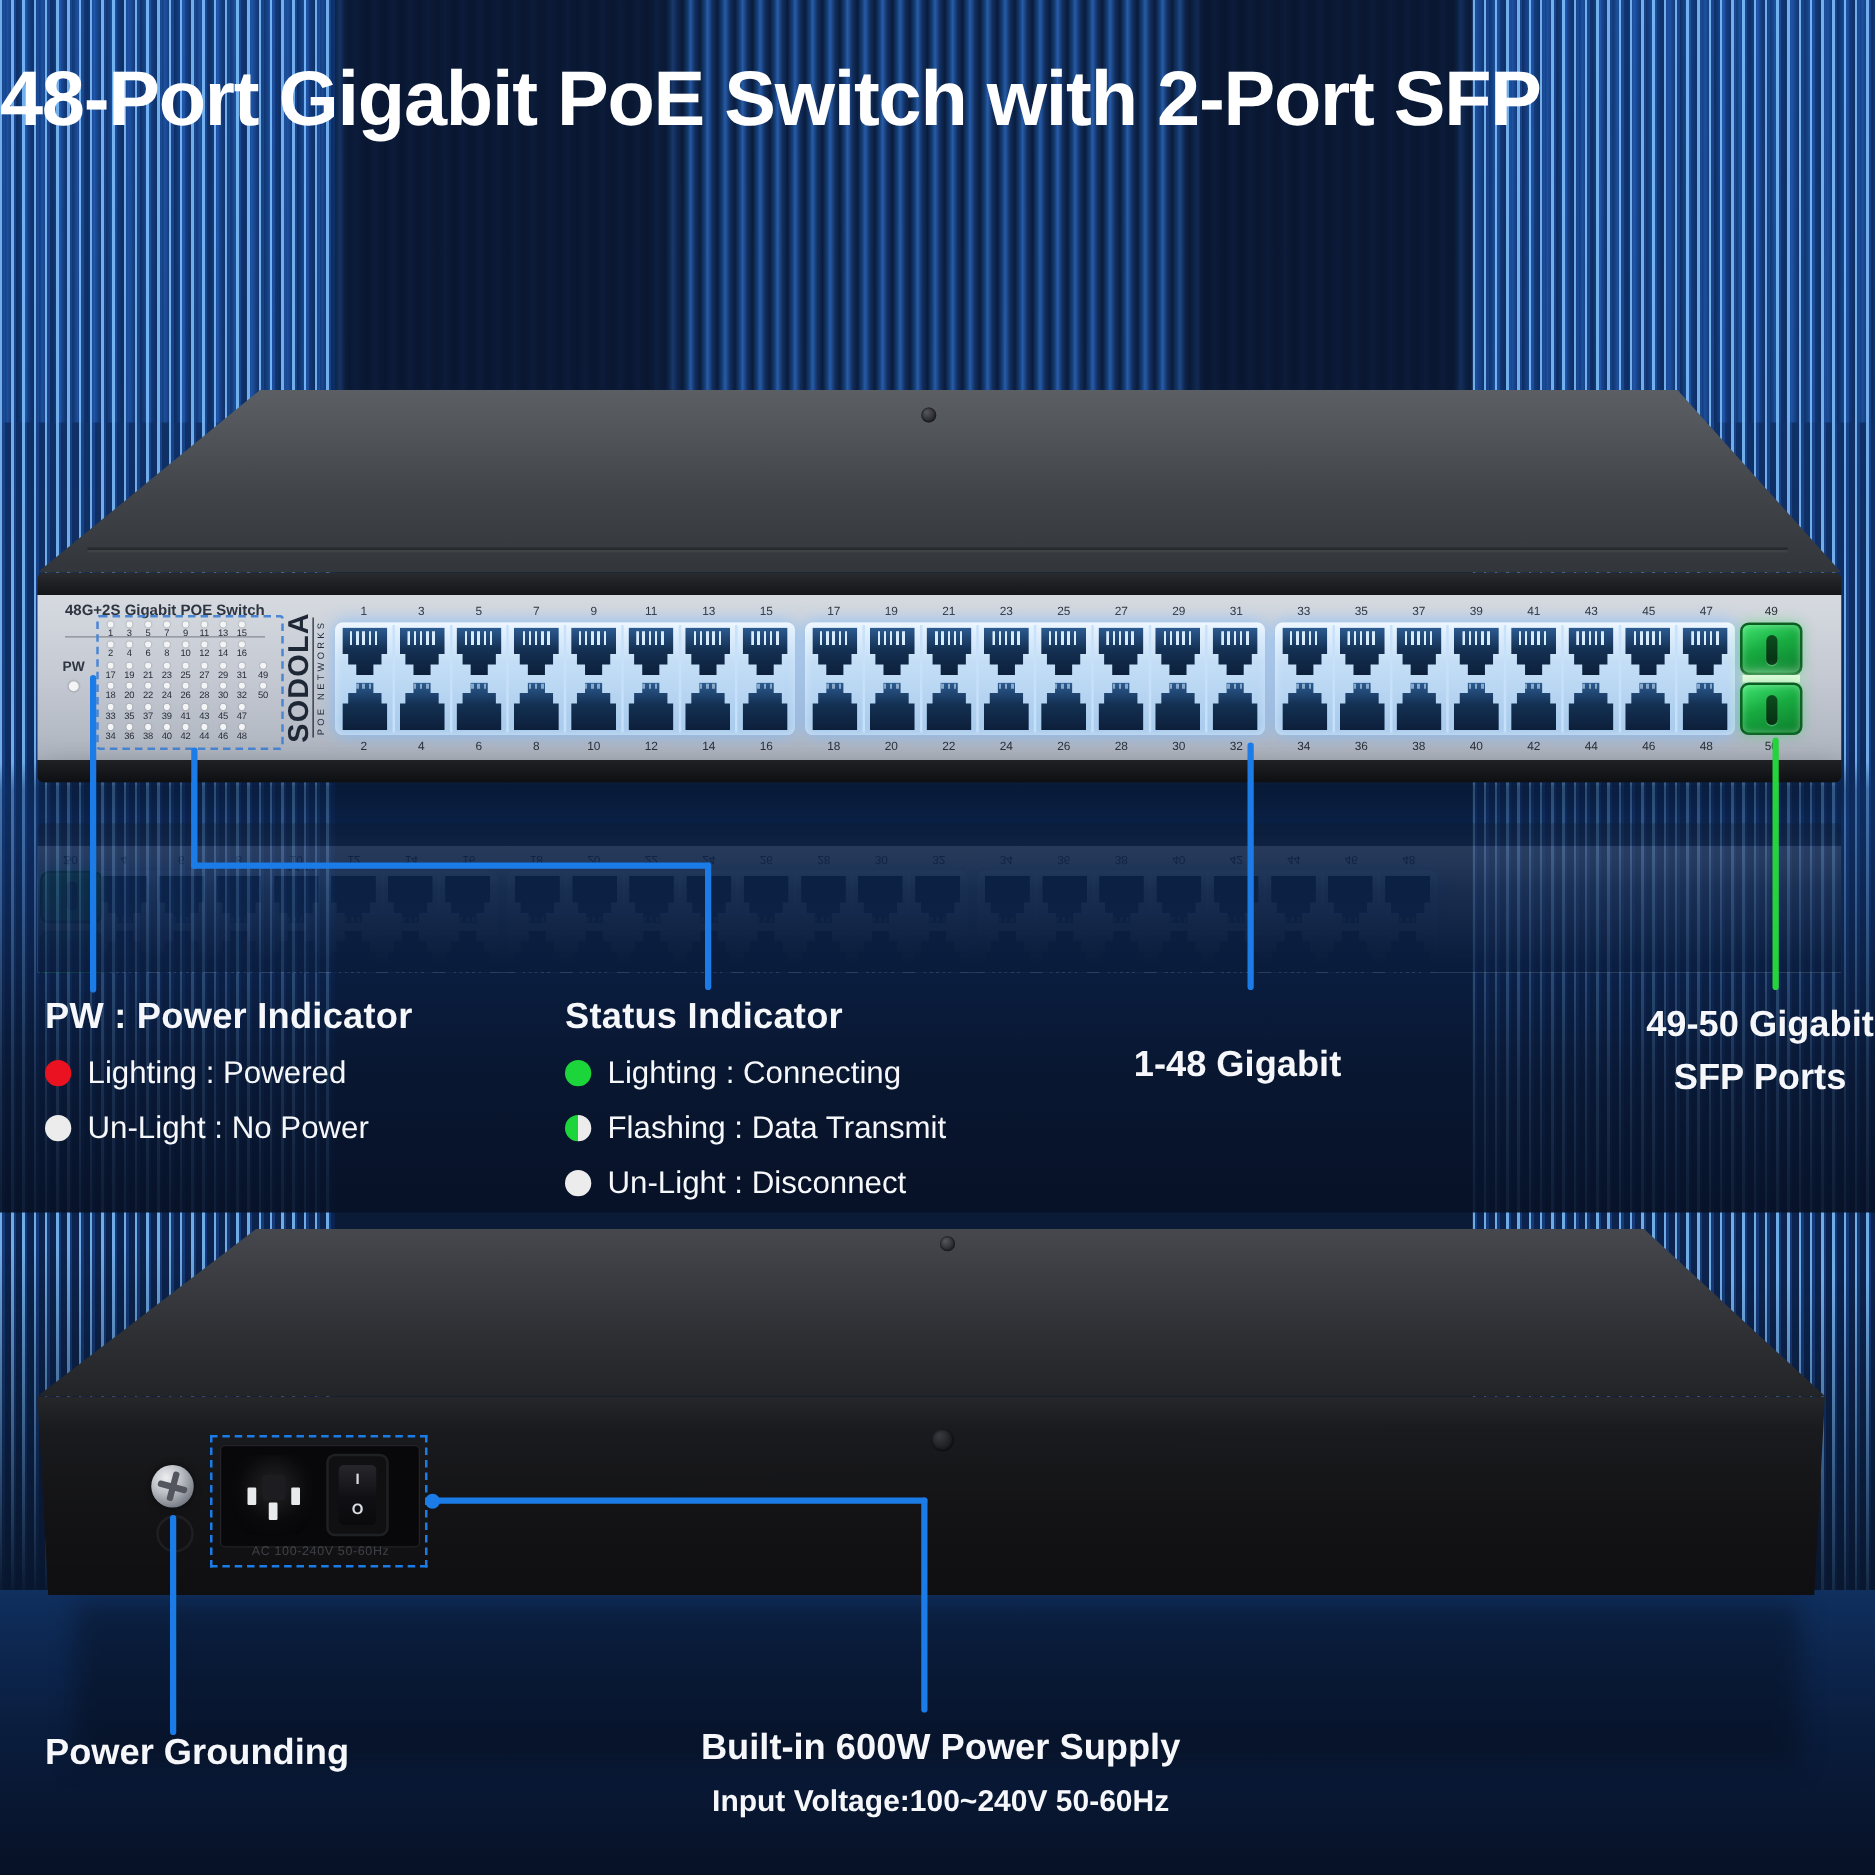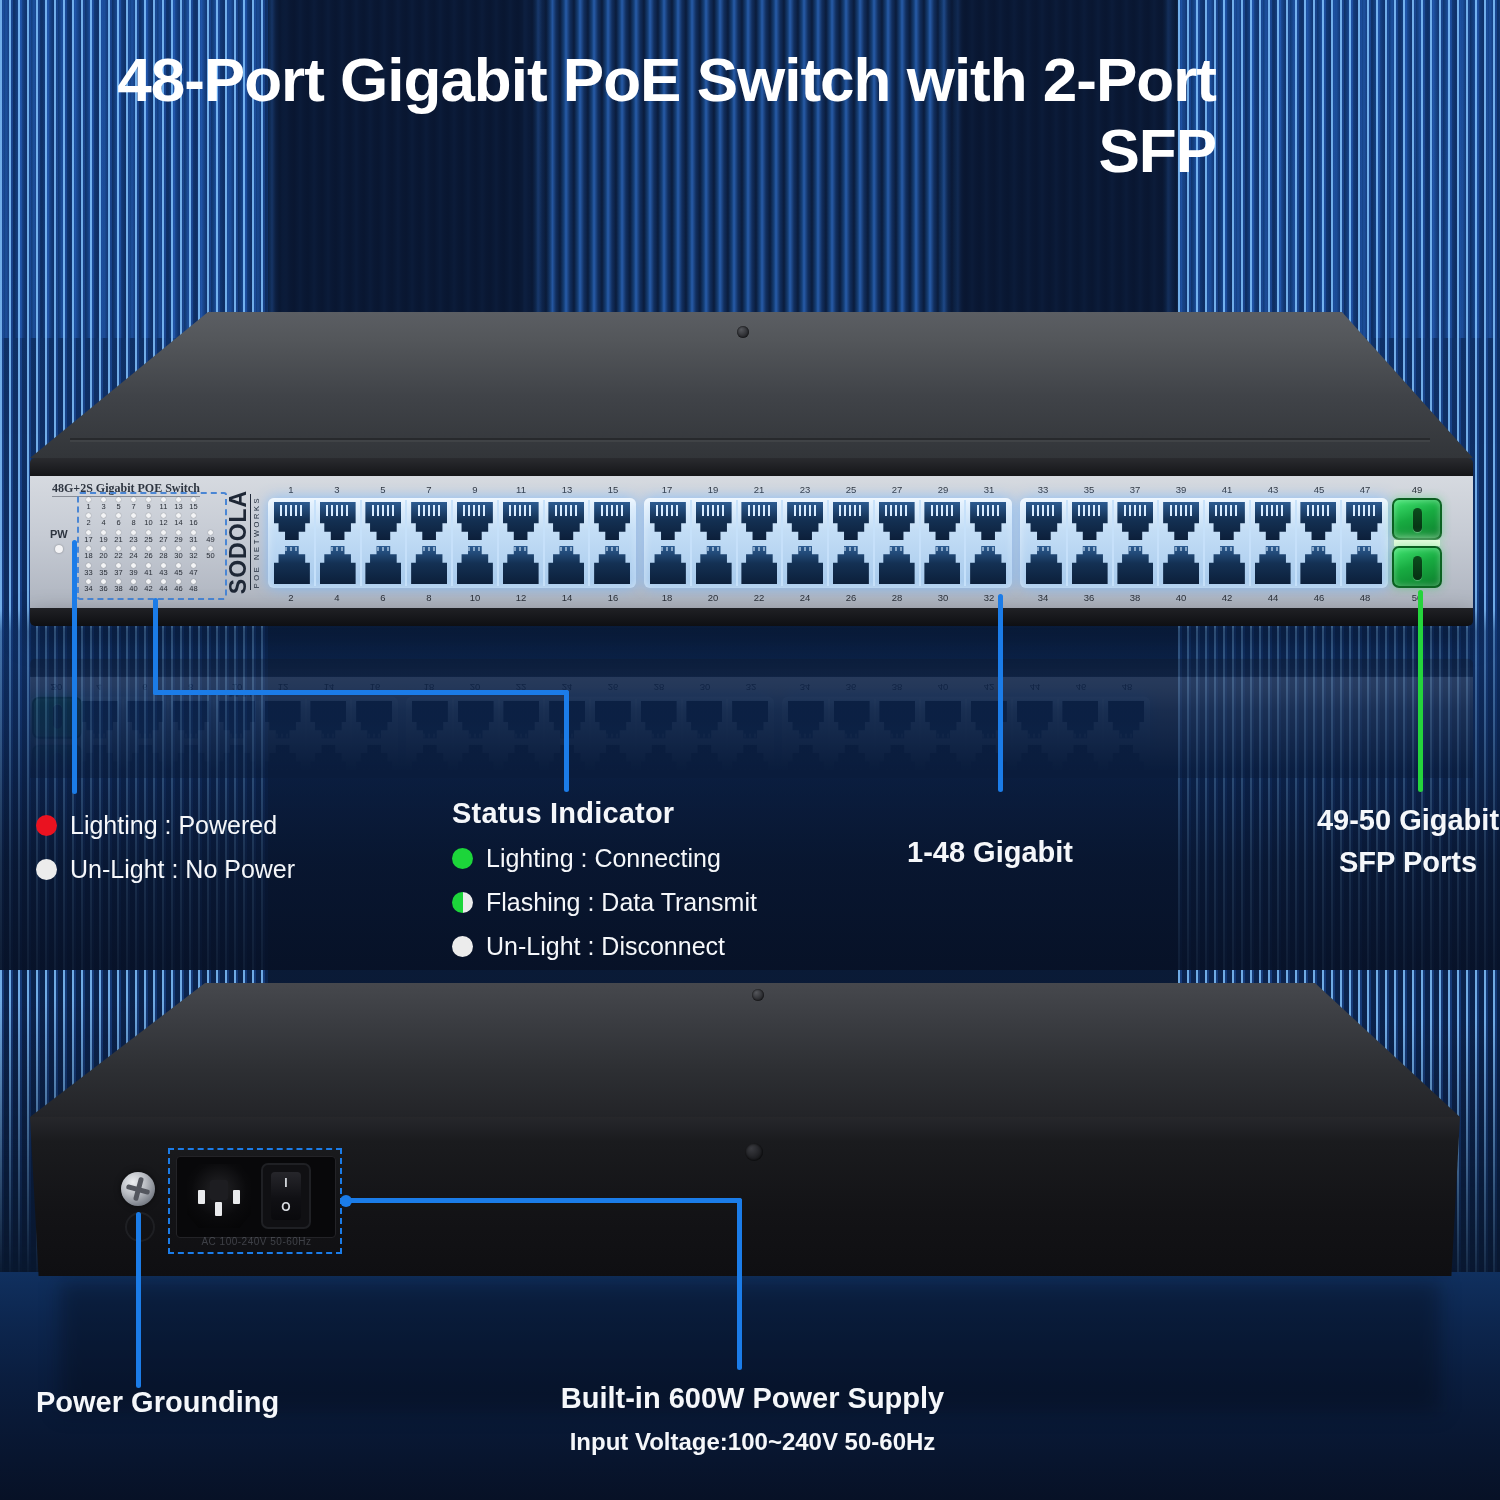--- a/index.html
+++ b/index.html
@@ -20,36 +20,36 @@
             mask-image:linear-gradient(180deg,#000 78%,transparent 100%);}
   .curtain-left{left:0;width:268px;height:1280px;}
   .curtain-right{left:1178px;width:322px;height:1310px;}
   .floor-front{left:0;top:610px;width:1500px;height:360px;
     background:linear-gradient(180deg,rgba(16,52,110,0) 0%,rgba(15,49,104,.45) 6%,rgba(12,36,78,.6) 32%,rgba(8,21,46,.82) 70%,rgba(7,17,38,.92) 100%);}
   .floor-back{left:0;top:1272px;width:1500px;height:228px;
     background:linear-gradient(180deg,#10305f 0%,#0d2750 20%,#0a1d3e 48%,#071126 100%);}
   .back-shadow{left:60px;top:1282px;width:1380px;height:130px;background:rgba(2,6,14,.35);filter:blur(10px);}
 
   
-  .title-main{left:0;top:44px;width:1216px;text-align:right;color:#fff;font-size:62px;font-weight:bold;letter-spacing:-1px;}
+  .title-main{left:0;top:44px;width:1500px;text-align:left;color:#fff;font-size:62px;font-weight:bold;letter-spacing:-1px;}
   .title-sub{left:0;top:158px;width:1500px;text-align:center;color:#fff;font-size:45px;font-weight:bold;letter-spacing:0;}
 
   
   #front-dev{left:30px;top:312px;width:1443px;height:314px;}
   .f-top{left:0;top:0;width:1443px;height:146px;
     clip-path:polygon(178px 0,1312px 0,1443px 146px,0 146px);
     background:linear-gradient(180deg,#5b5e63 0%,#54575b 18%,#404348 58%,#323539 100%);}
   .f-seam{left:40px;top:126px;width:1360px;height:2px;background:rgba(0,0,0,.28);box-shadow:0 2px 0 rgba(255,255,255,.05);}
   .screw-sm{width:12px;height:12px;border-radius:50%;background:radial-gradient(circle at 35% 30%,#55575c,#26272b 70%);box-shadow:inset 0 0 2px #000;}
   .f-bezel-top{left:0;top:146px;width:1443px;height:18px;border-radius:5px 5px 0 0;background:linear-gradient(180deg,#2a2b2f,#141518);}
   .f-face{left:0;top:164px;width:1443px;height:132px;background:linear-gradient(180deg,#d6dae0 0%,#c6cbd4 45%,#aeb4bf 100%);}
   .f-bezel-bot{left:0;top:296px;width:1443px;height:18px;border-radius:0 0 5px 5px;
     background:linear-gradient(180deg,#202125,#0e0f12);box-shadow:0 12px 26px rgba(0,0,0,.55);}
 
-  .model-label{left:22px;top:5px;font-size:12px;font-weight:bold;color:#2e3540;border-bottom:1px solid rgba(46,53,64,.45);padding-bottom:0;font-family:Liberation Serif, serif;}
+  .model-label{left:22px;top:5px;font-size:12px;font-weight:bold;color:#2e3540;border-bottom:1px solid rgba(46,53,64,.45);padding-bottom:14px;}
   .pw-row{left:20px;top:52px;display:flex;align-items:center;gap:5px;flex-direction:column;}
   .pw-row span{font-size:11px;font-weight:bold;color:#2e3540;}
   .pw-led{width:8px;height:8px;border-radius:50%;background:#f4f4f6;box-shadow:0 0 2px rgba(0,0,0,.4);}
 
   #led-grid{left:47px;top:16px;width:150px;height:108px;border:2px dashed #4a86d4;border-radius:3px;
     box-sizing:border-box;padding:3px 2px;display:flex;flex-direction:column;justify-content:space-between;}
   .led-row{display:flex;height:16px;}
   .led-cell{width:15px;display:flex;flex-direction:column;align-items:center;}
   .led-cell.extra{margin-left:2px;}
   .led-dot{width:5px;height:5px;border-radius:50%;background:#f3f4f6;box-shadow:0 0 1px rgba(0,0,0,.5);}
@@ -913,20 +913,21 @@
   </div>
 
   <div class="abs cline v" style="left:72px;top:540px;height:254px;"></div>
   <div class="abs cline v" style="left:153px;top:598px;height:97px;"></div>
   <div class="abs cline h" style="left:153px;top:690px;width:416px;"></div>
   <div class="abs cline v" style="left:564px;top:690px;height:102px;"></div>
   <div class="abs cline v" style="left:998px;top:594px;height:198px;"></div>
   <div class="abs cline v green" style="left:1418px;top:590px;height:202px;"></div>
 
   <div class="abs co" style="left:36px;top:797px;">
+    <h3>PW : Power Indicator</h3>
     <div class="legend" id="pw-items">
         <div class="legend-row">
           <div class="ldot red"></div>
           <span>Lighting : Powered</span>
         </div>
         <div class="legend-row">
           <div class="ldot white"></div>
           <span>Un-Light : No Power</span>
         </div>
       </div>

